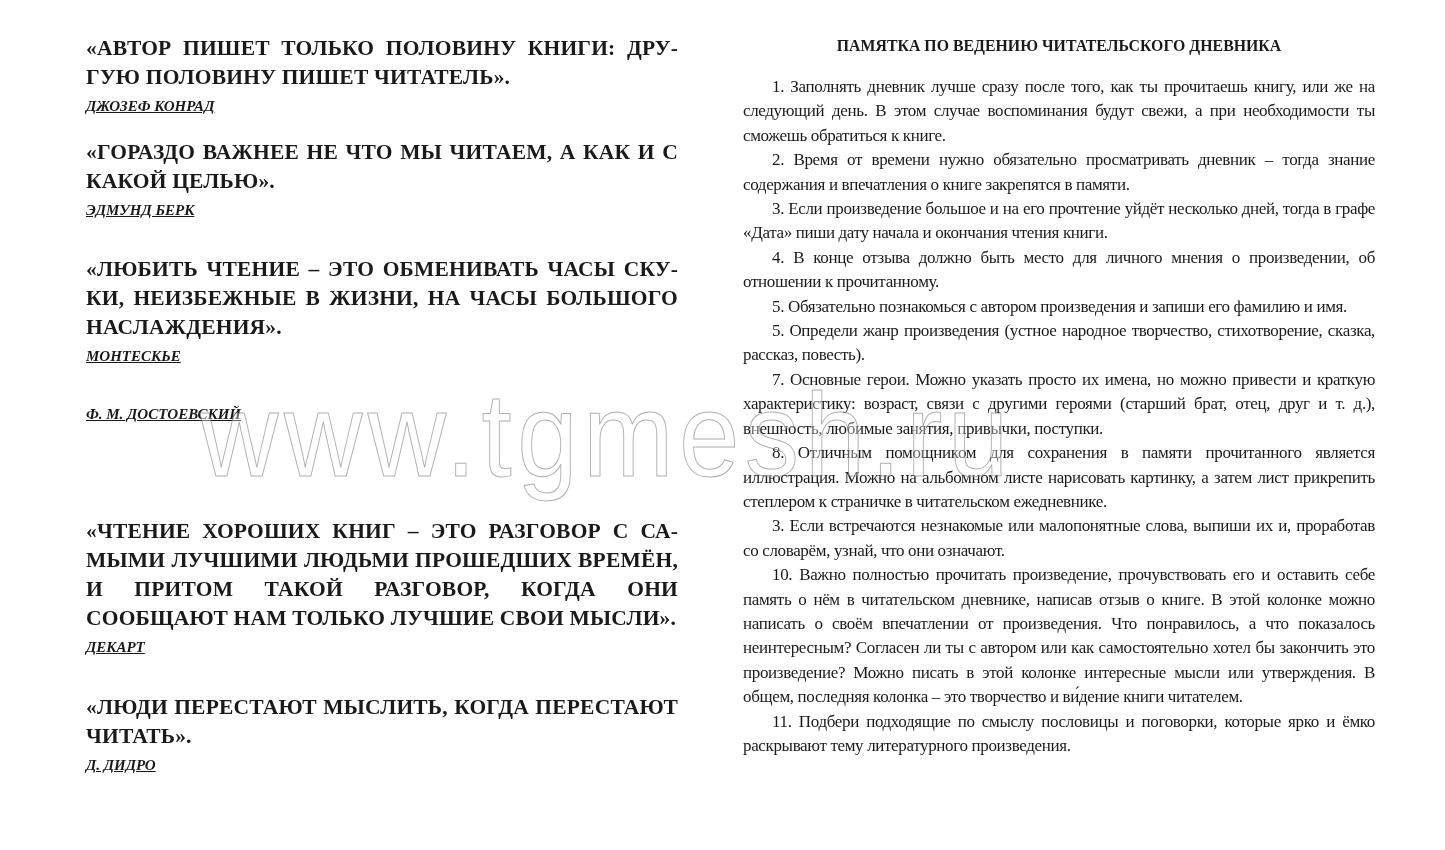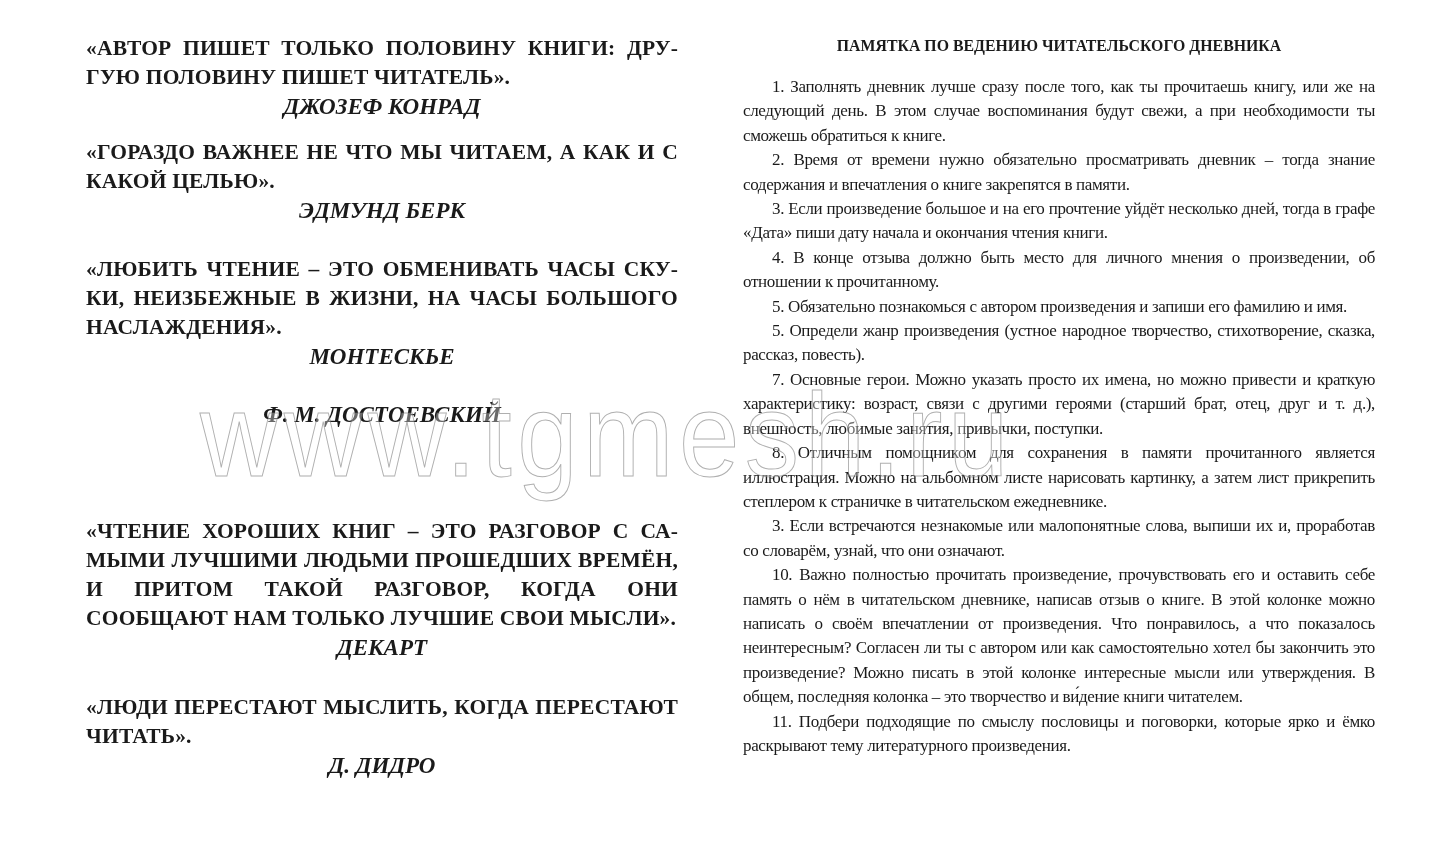--- a/index.html
+++ b/index.html
@@ -9,22 +9,22 @@
     .right { left: 743px; width: 632px; }
 
     .quote { position: absolute; left: 0; width: 592px; }
     .quote-text {
       font-weight: bold; font-size: 21.5px; line-height: 29px;
       text-align: justify; text-align-last: left; text-indent: 0;
       letter-spacing: 0.2px; margin: 0;
       hyphens: manual;
     }
     .quote-author {
-      font-weight: bold; font-style: italic; font-size: 23px; line-height: 29px;
-      text-align: center; margin: 0;
+      font-weight: bold; font-style: italic; font-size: 15px; line-height: 29px;
+      text-align: left; margin: 0; text-decoration: underline;
     }
 
     .memo-title {
       position: absolute; top: 34px; left: 0; width: 632px;
       text-align: center; font-weight: bold; font-size: 16.5px; line-height: 24px;
       letter-spacing: 0px; margin: 0;
       transform: scaleX(0.96); transform-origin: center;
     }
     .memo-list { position: absolute; top: 75px; left: 0; width: 632px; margin: 0; padding: 0; list-style: none; }
     .memo-item {

